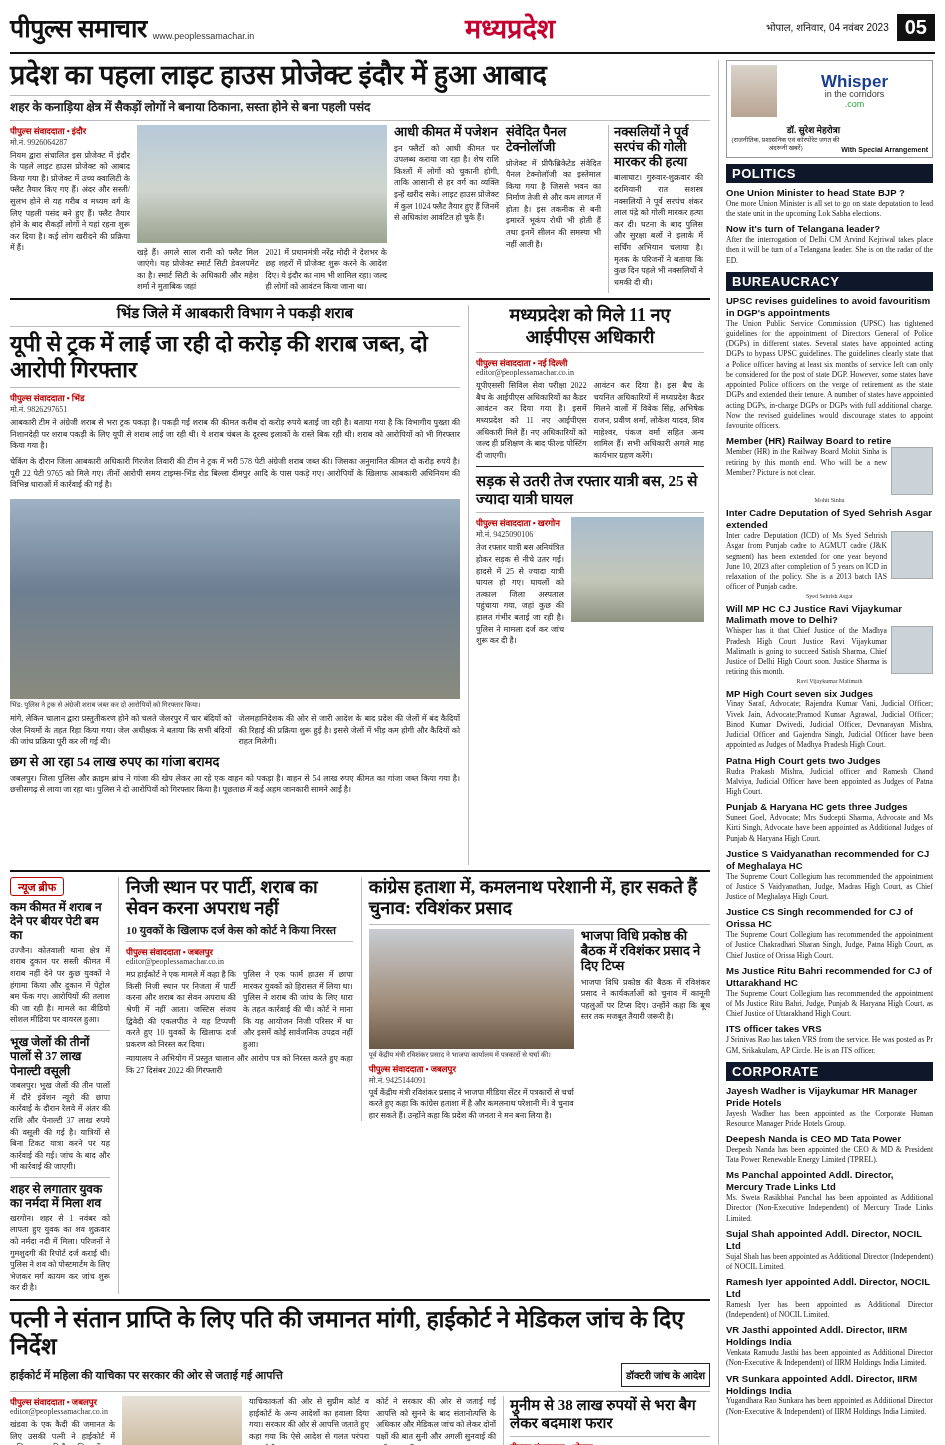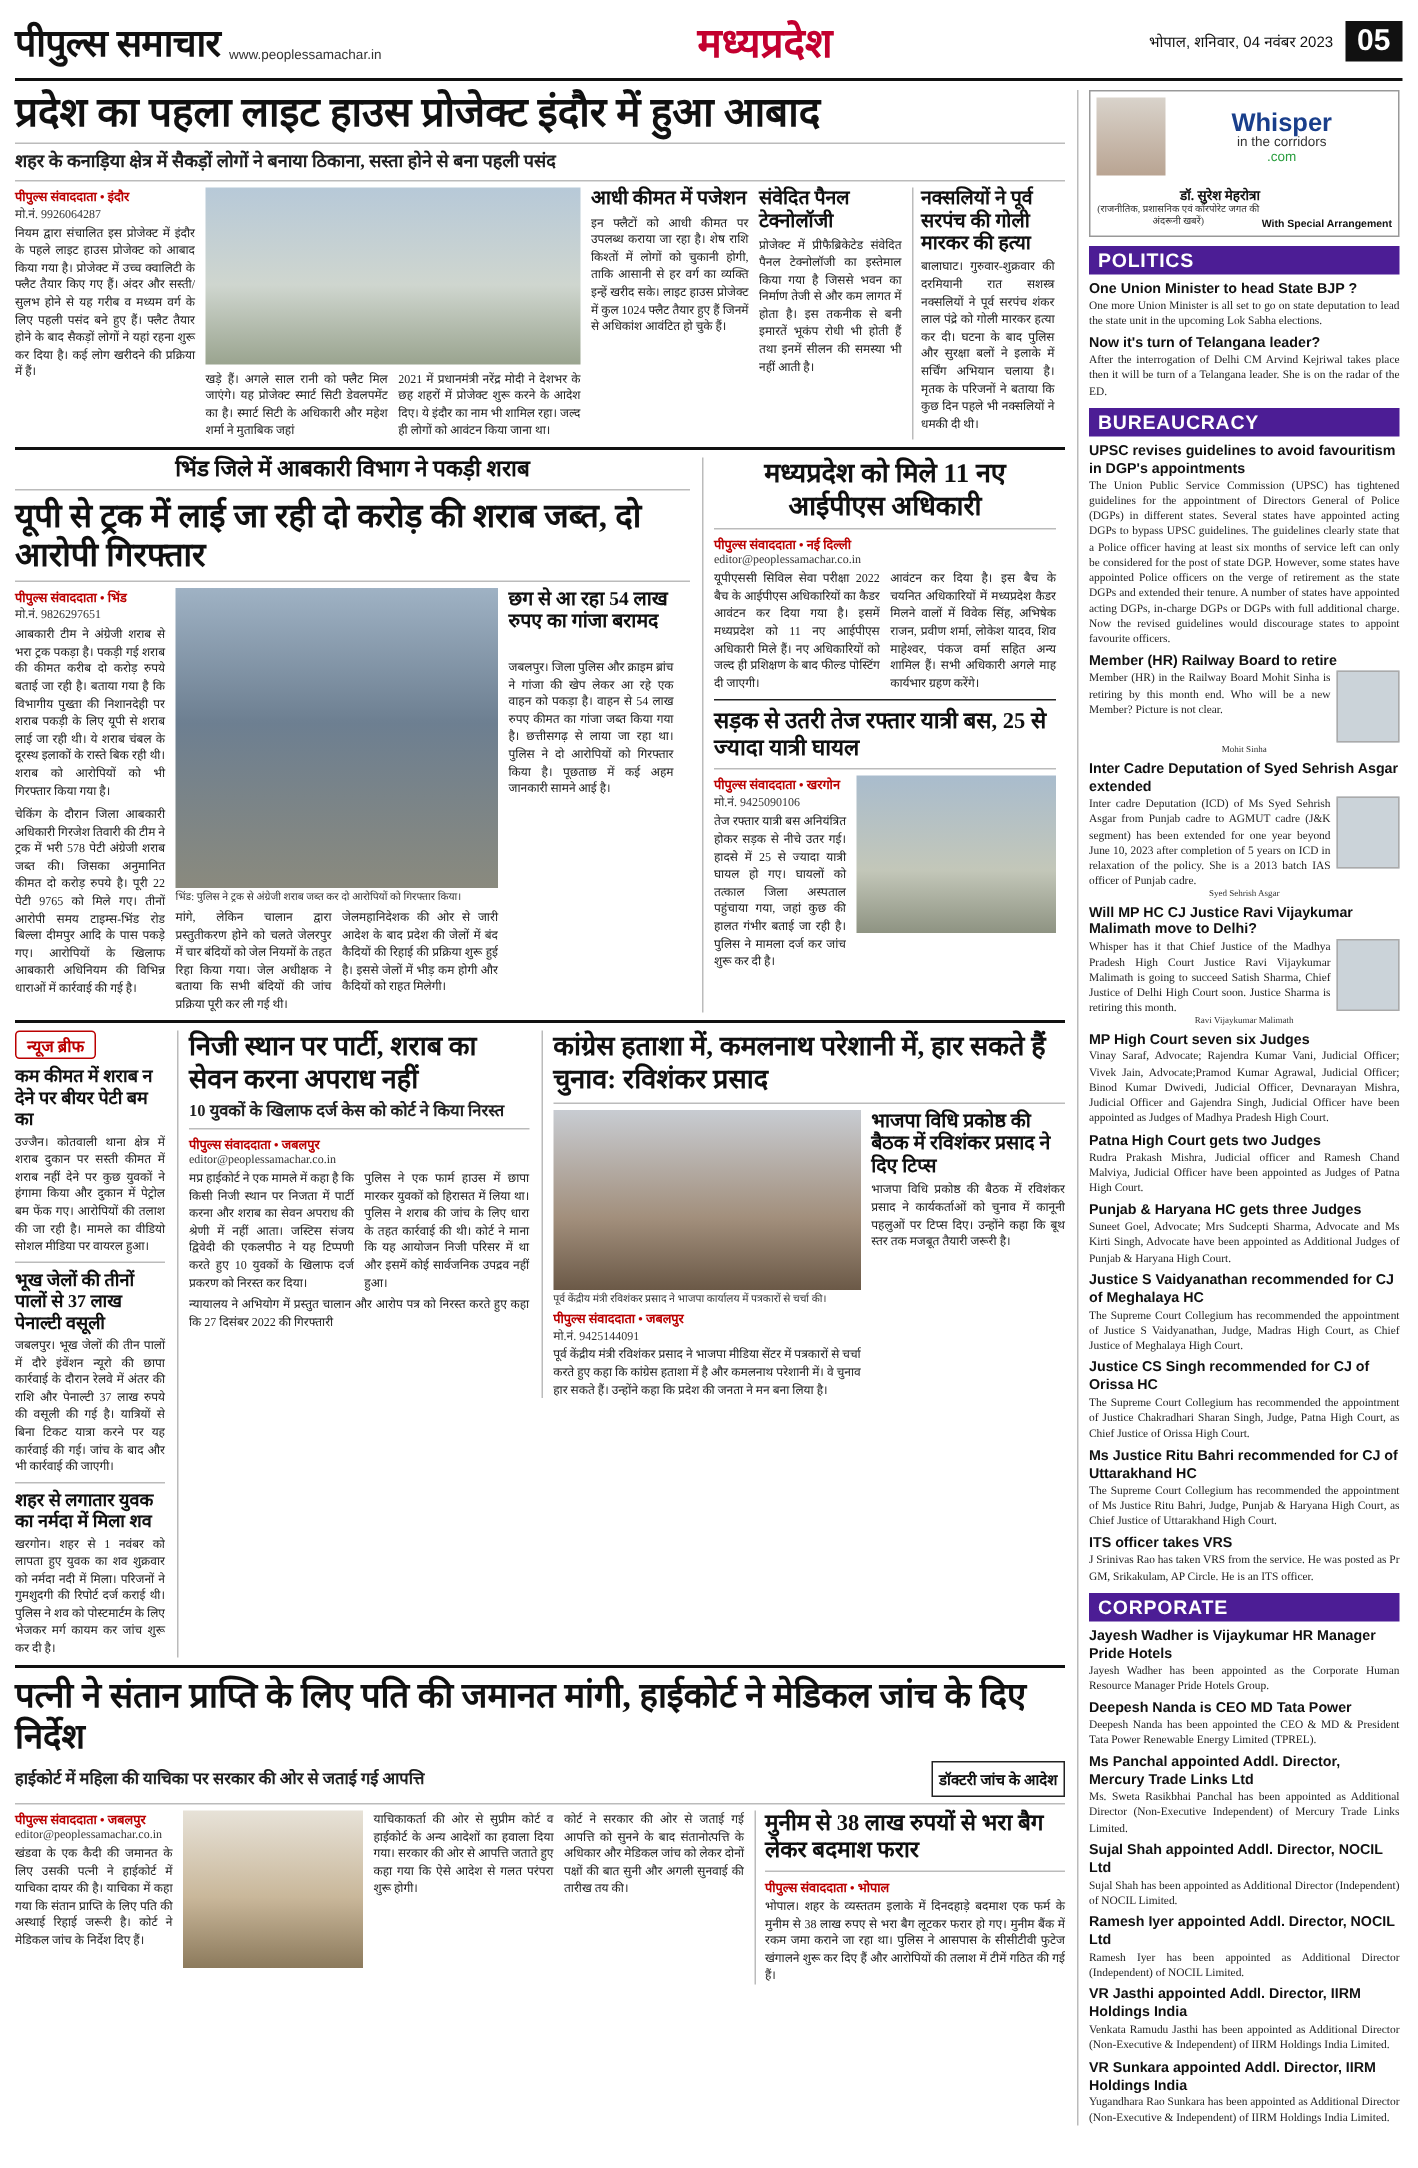--- a/index.html
+++ b/index.html
@@ -52,21 +52,21 @@
   .cols4 { display:flex; gap:7px; }
   .col { flex:1; }
 
   
   .ad-box { border:1px solid #999; padding:4px; }
   .whisper-txt { font-size:17px; font-weight:bold; color:#1a3f8b; font-family:"Liberation Sans", sans-serif; text-align:center; line-height:1.05;}
   .whisper-txt .grn { color:#2a9e3e; }
   .whisper-txt small { font-size:9px; display:block; color:#333; font-weight:normal;}
   .adv-name { font-size:9px; font-weight:bold; text-align:right; margin-top:3px;}
   .adv-sub { font-size:6.5px; text-align:center; line-height:1.3; color:#333;}
-  .sec-head { background:#4c1d95; color:#fff; font-size:13px; font-weight:bold; padding:2px 6px; font-family:"Liberation Sans", sans-serif; letter-spacing:0.5px; margin:6px 0 4px;}
+  .sec-head { background:#0f172a; color:#fff; font-size:13px; font-weight:bold; padding:2px 6px; font-family:"Liberation Sans", sans-serif; letter-spacing:0.5px; margin:6px 0 4px;}
   .en-head { font-size:9.5px; font-weight:bold; font-family:"Liberation Sans", sans-serif; line-height:1.25; margin-top:4px;}
   .en-body { font-size:7.6px; line-height:1.35; text-align:justify; color:#222; font-family:"Liberation Serif", serif;}
   .mugshot { width:42px; height:48px; background:#cbd3d9; float:right; margin:0 0 2px 4px; border:1px solid #aaa;}
   .mug-cap { font-size:6px; text-align:center; color:#333; clear:both;}
 
   .nb-tag { display:inline-block; border:1px solid #b00; color:#b00; font-size:11px; font-weight:bold; padding:1px 7px; border-radius:3px;}
   .sidehead { font-size:12px; font-weight:bold; line-height:1.2; }
 
   .photo-people { background:linear-gradient(180deg,#9fb2c4 0%,#6d7f91 45%,#8a8a7e 100%); }
   .photo-bldg { background:linear-gradient(180deg,#b7c9d8 0%,#cfd6cf 55%,#9aa48f 100%); }
@@ -137,38 +137,38 @@
 
       <div class="rule-thick"></div>
 
       <div style="display:flex; gap:8px;">
 
         <div style="width:450px;">
           <div class="hl h-m" style="text-align:center;">भिंड जिले में आबकारी विभाग ने पकड़ी शराब</div>
           <div class="rule-thin"></div>
           <div class="hl h-xl" style="line-height:1.18;">यूपी से ट्रक में लाई जा रही दो करोड़ की शराब जब्त, दो आरोपी गिरफ्तार</div>
           <div class="rule-thin"></div>
-          <div class="cols3" style="margin-top:3px;">
+          <div class="cols3" style="margin-top:3px;flex-direction:column;">
             <div class="col" style="flex:0 0 100px;">
               <div class="byline">पीपुल्स संवाददाता • भिंड</div>
               <div class="byline2" style="margin-bottom:3px;">मो.नं. 9826297651</div>
               <div class="bodytxt">आबकारी टीम ने अंग्रेजी शराब से भरा ट्रक पकड़ा है। पकड़ी गई शराब की कीमत करीब दो करोड़ रुपये बताई जा रही है। बताया गया है कि विभागीय पुख्ता की निशानदेही पर शराब पकड़ी के लिए यूपी से शराब लाई जा रही थी। ये शराब चंबल के दूरस्थ इलाकों के रास्ते बिक रही थी। शराब को आरोपियों को भी गिरफ्तार किया गया है।</div>
               <div class="bodytxt" style="margin-top:4px;">चेकिंग के दौरान जिला आबकारी अधिकारी गिरजेश तिवारी की टीम ने ट्रक में भरी 578 पेटी अंग्रेजी शराब जब्त की। जिसका अनुमानित कीमत दो करोड़ रुपये है। पूरी 22 पेटी 9765 को मिले गए। तीनों आरोपी समय टाइम्स-भिंड रोड बिल्ला दीमपुर आदि के पास पकड़े गए। आरोपियों के खिलाफ आबकारी अधिनियम की विभिन्न धाराओं में कार्रवाई की गई है।</div>
             </div>
             <div class="col" style="flex:0 0 215px;">
               <div class="photo photo-people" style="height:200px;"></div>
               <div class="cap">भिंड: पुलिस ने ट्रक से अंग्रेजी शराब जब्त कर दो आरोपियों को गिरफ्तार किया।</div>
               <div class="cols2" style="margin-top:3px;">
                 <div class="col bodytxt">मांगे, लेकिन चालान द्वारा प्रस्तुतीकरण होने को चलते जेलरपुर में चार बंदियों को जेल नियमों के तहत रिहा किया गया। जेल अधीक्षक ने बताया कि सभी बंदियों की जांच प्रक्रिया पूरी कर ली गई थी।</div>
                 <div class="col bodytxt">जेलमहानिदेशक की ओर से जारी आदेश के बाद प्रदेश की जेलों में बंद कैदियों की रिहाई की प्रक्रिया शुरू हुई है। इससे जेलों में भीड़ कम होगी और कैदियों को राहत मिलेगी।</div>
               </div>
             </div>
             <div class="col" style="flex:0 0 110px;">
               <div class="hl h-s">छग से आ रहा 54 लाख रुपए का गांजा बरामद</div>
-              <div class="bodytxt" style="margin-top:17px;">जबलपुर। जिला पुलिस और क्राइम ब्रांच ने गांजा की खेप लेकर आ रहे एक वाहन को पकड़ा है। वाहन से 54 लाख रुपए कीमत का गांजा जब्त किया गया है। छत्तीसगढ़ से लाया जा रहा था। पुलिस ने दो आरोपियों को गिरफ्तार किया है। पूछताछ में कई अहम जानकारी सामने आई है।</div>
+              <div class="bodytxt" style="margin-top:3px;">जबलपुर। जिला पुलिस और क्राइम ब्रांच ने गांजा की खेप लेकर आ रहे एक वाहन को पकड़ा है। वाहन से 54 लाख रुपए कीमत का गांजा जब्त किया गया है। छत्तीसगढ़ से लाया जा रहा था। पुलिस ने दो आरोपियों को गिरफ्तार किया है। पूछताछ में कई अहम जानकारी सामने आई है।</div>
             </div>
           </div>
         </div>
 
         <div style="width:236px; border-left:1px solid #bbb; padding-left:7px;">
           <div class="hl h-l" style="text-align:center; line-height:1.2;">मध्यप्रदेश को मिले 11 नए आईपीएस अधिकारी</div>
           <div class="rule-thin"></div>
           <div class="byline">पीपुल्स संवाददाता • नई दिल्ली</div>
           <div class="byline2" style="margin-bottom:3px;">editor@peoplessamachar.co.in</div>
           <div class="cols2">

